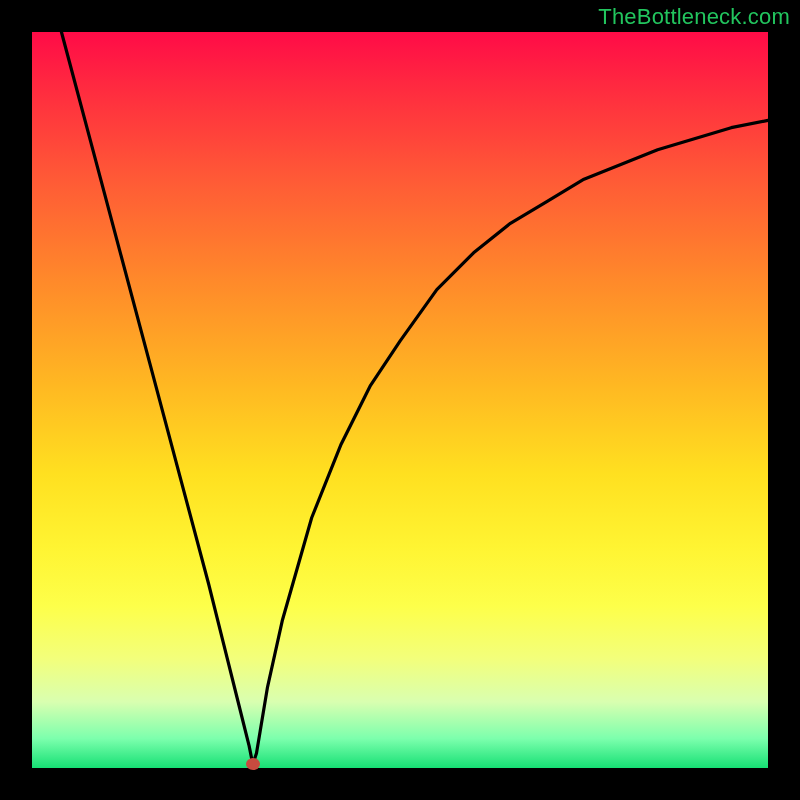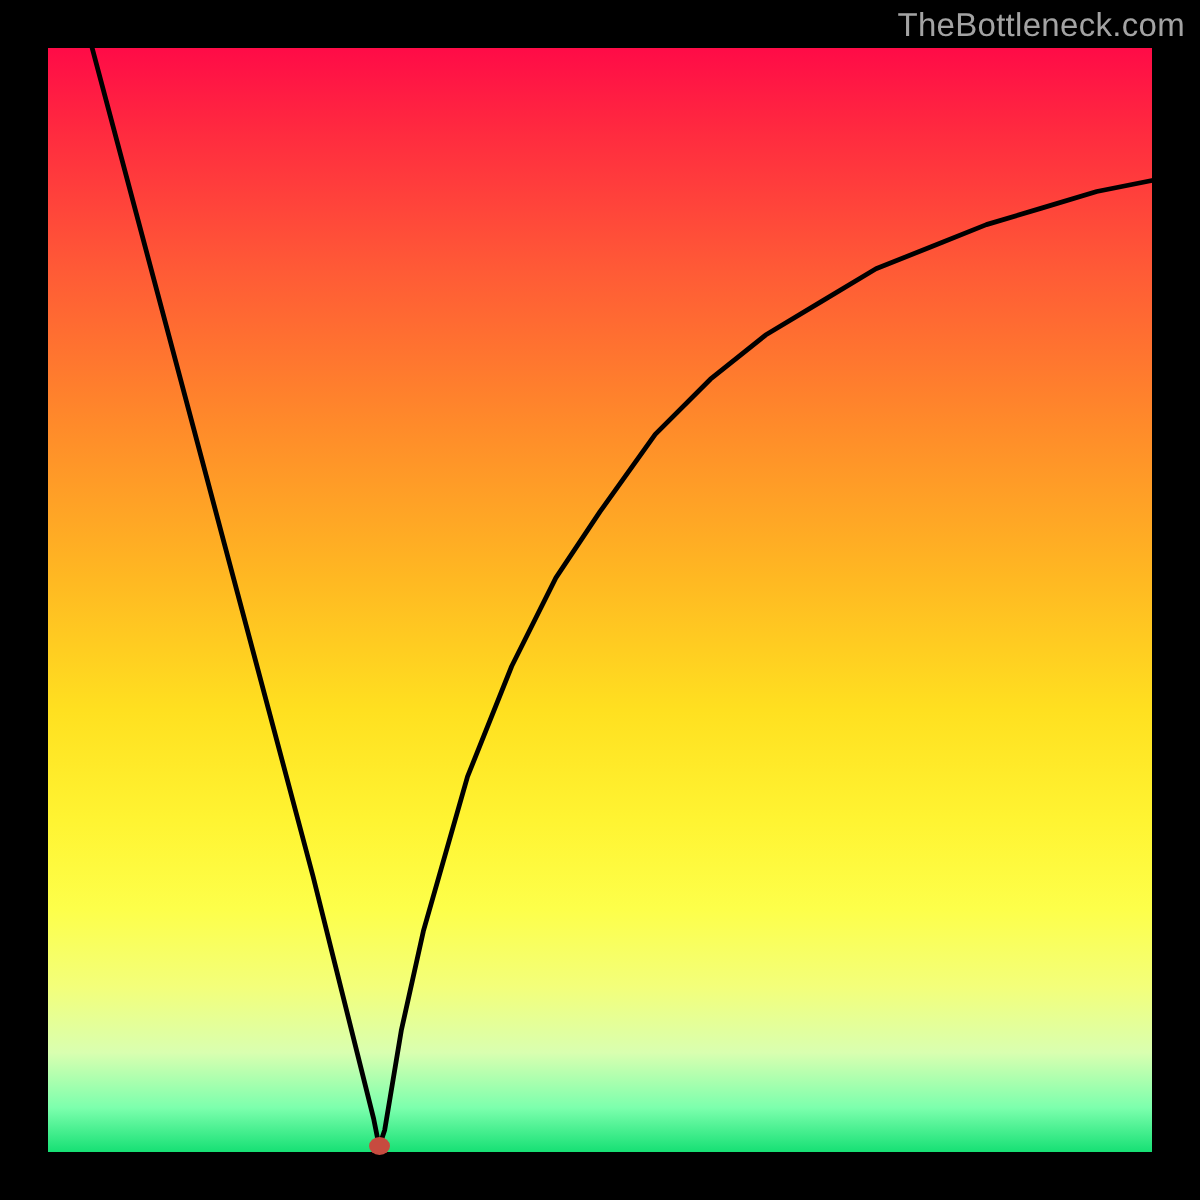--- a/index.html
+++ b/index.html
@@ -37,21 +37,21 @@
       #f3ff7a 85%,
       #d9ffb0 91%,
       #7cffad 96%,
       #16e074 100%
     );
   }
   .watermark {
     position: absolute;
     top: 4px;
     right: 10px;
-    color: #a3a3a3;
+    color: #22c55e;
     font-size: 22px;
     font-weight: 500;
     letter-spacing: 0.2px;
     user-select: none;
   }
   svg.curve {
     position: absolute;
     top: 0;
     left: 0;
     width: 736px;

